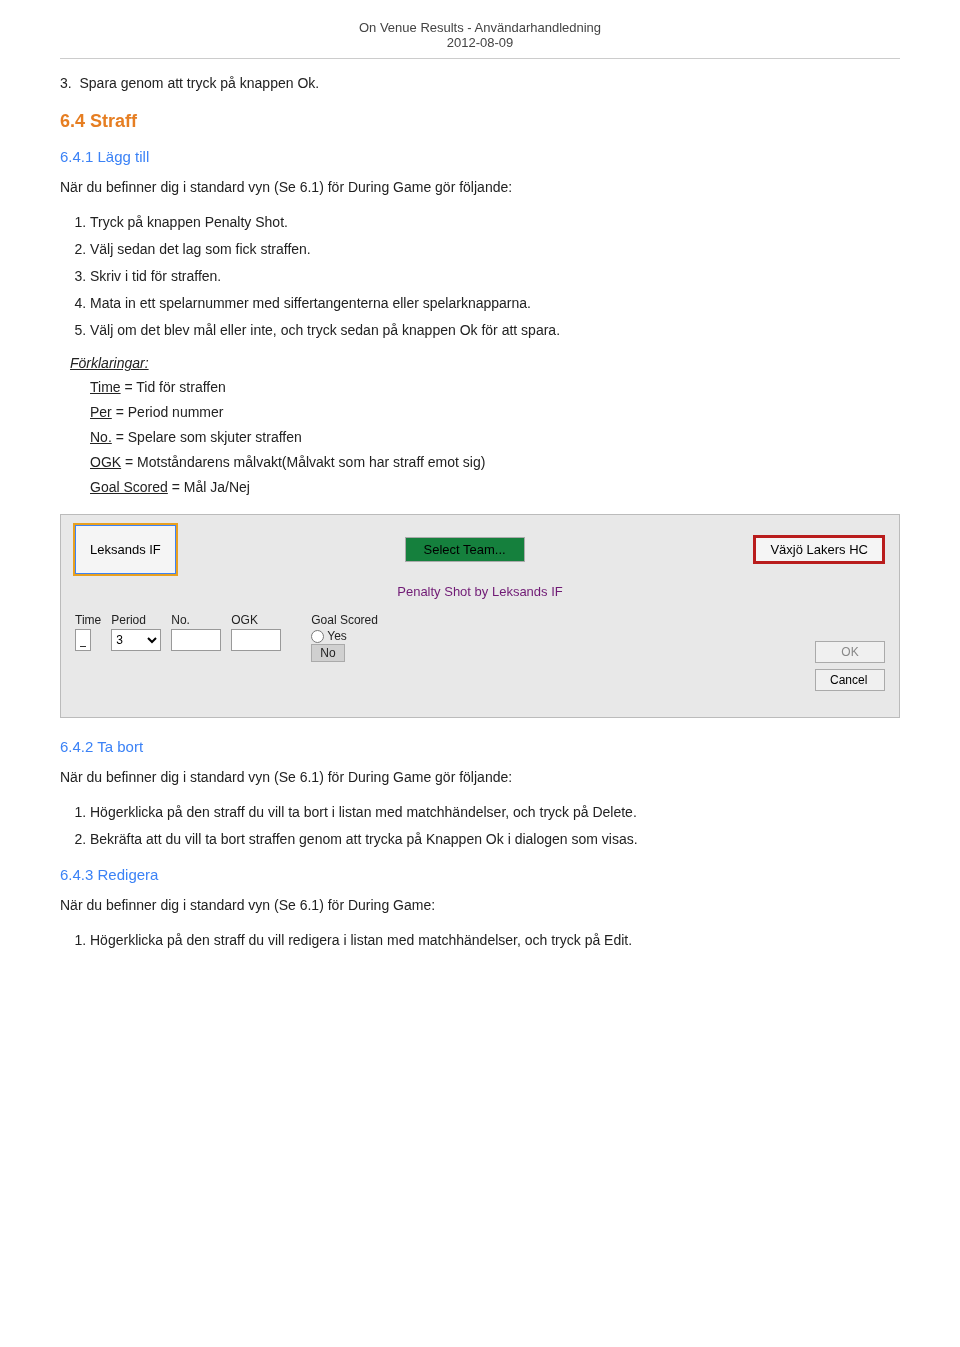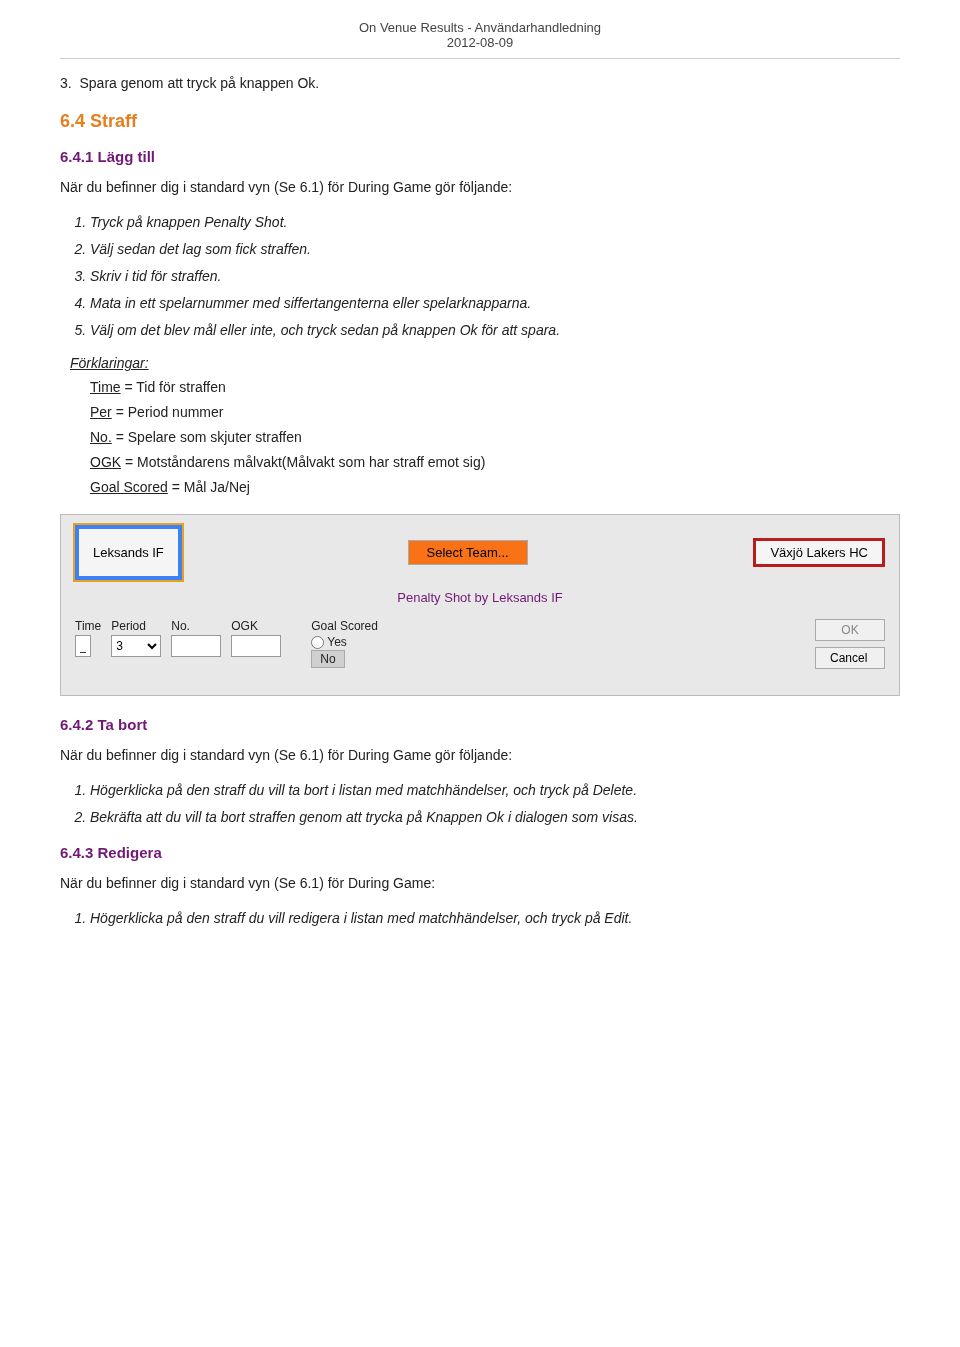--- a/index.html
+++ b/index.html
@@ -47,43 +47,42 @@
 
     .section-title {
       color: #e67e22;
       font-size: 18px;
       font-weight: bold;
       margin-bottom: 12px;
       margin-top: 20px;
     }
 
     .subsection-title {
-      color: #701a75;
+      color: #3b82f6;
       font-size: 15px;
-      font-weight: bold;
+      font-weight: normal;
       margin-bottom: 12px;
       margin-top: 16px;
     }
 
     .paragraph {
       font-size: 14px;
       margin-bottom: 14px;
       line-height: 1.5;
     }
 
     .ordered-list {
       margin-left: 30px;
       margin-bottom: 14px;
     }
 
     .ordered-list li {
       font-size: 14px;
       margin-bottom: 6px;
       line-height: 1.5;
-      font-style: italic;
     }
 
     .explanations-block {
       margin-bottom: 14px;
       margin-left: 10px;
     }
 
     .explanations-title {
       font-style: italic;
       text-decoration: underline;
@@ -113,32 +112,32 @@
 
     .ui-panel-top {
       display: flex;
       align-items: center;
       gap: 0;
       margin-bottom: 10px;
     }
 
     .team-btn-left {
       background: #f5f5f5;
-      border: 4px solid #3b82f6;
+      border: 1px solid #3b82f6;
       padding: 16px 14px;
       font-size: 13px;
       cursor: pointer;
       min-width: 100px;
       text-align: left;
       outline: 2px solid #e8a020;
       outline-offset: 0px;
     }
 
     .team-btn-center {
-      background: #f97316;
+      background: #15803d;
       border: 1px solid #aaa;
       padding: 4px 14px;
       font-size: 13px;
       cursor: pointer;
       min-width: 120px;
       text-align: center;
       margin: 0 auto;
     }
 
     .team-btn-right {
@@ -240,20 +239,21 @@
 
     .btn-ok {
       background: #f0f0f0;
       border: 1px solid #aaa;
       padding: 3px 20px;
       font-size: 12px;
       cursor: pointer;
       min-width: 70px;
       text-align: center;
       color: #888;
+      margin-top: 28px;
     }
 
     .btn-cancel {
       background: #f0f0f0;
       border: 1px solid #aaa;
       padding: 3px 14px;
       font-size: 12px;
       cursor: pointer;
       min-width: 70px;
       text-align: left;

